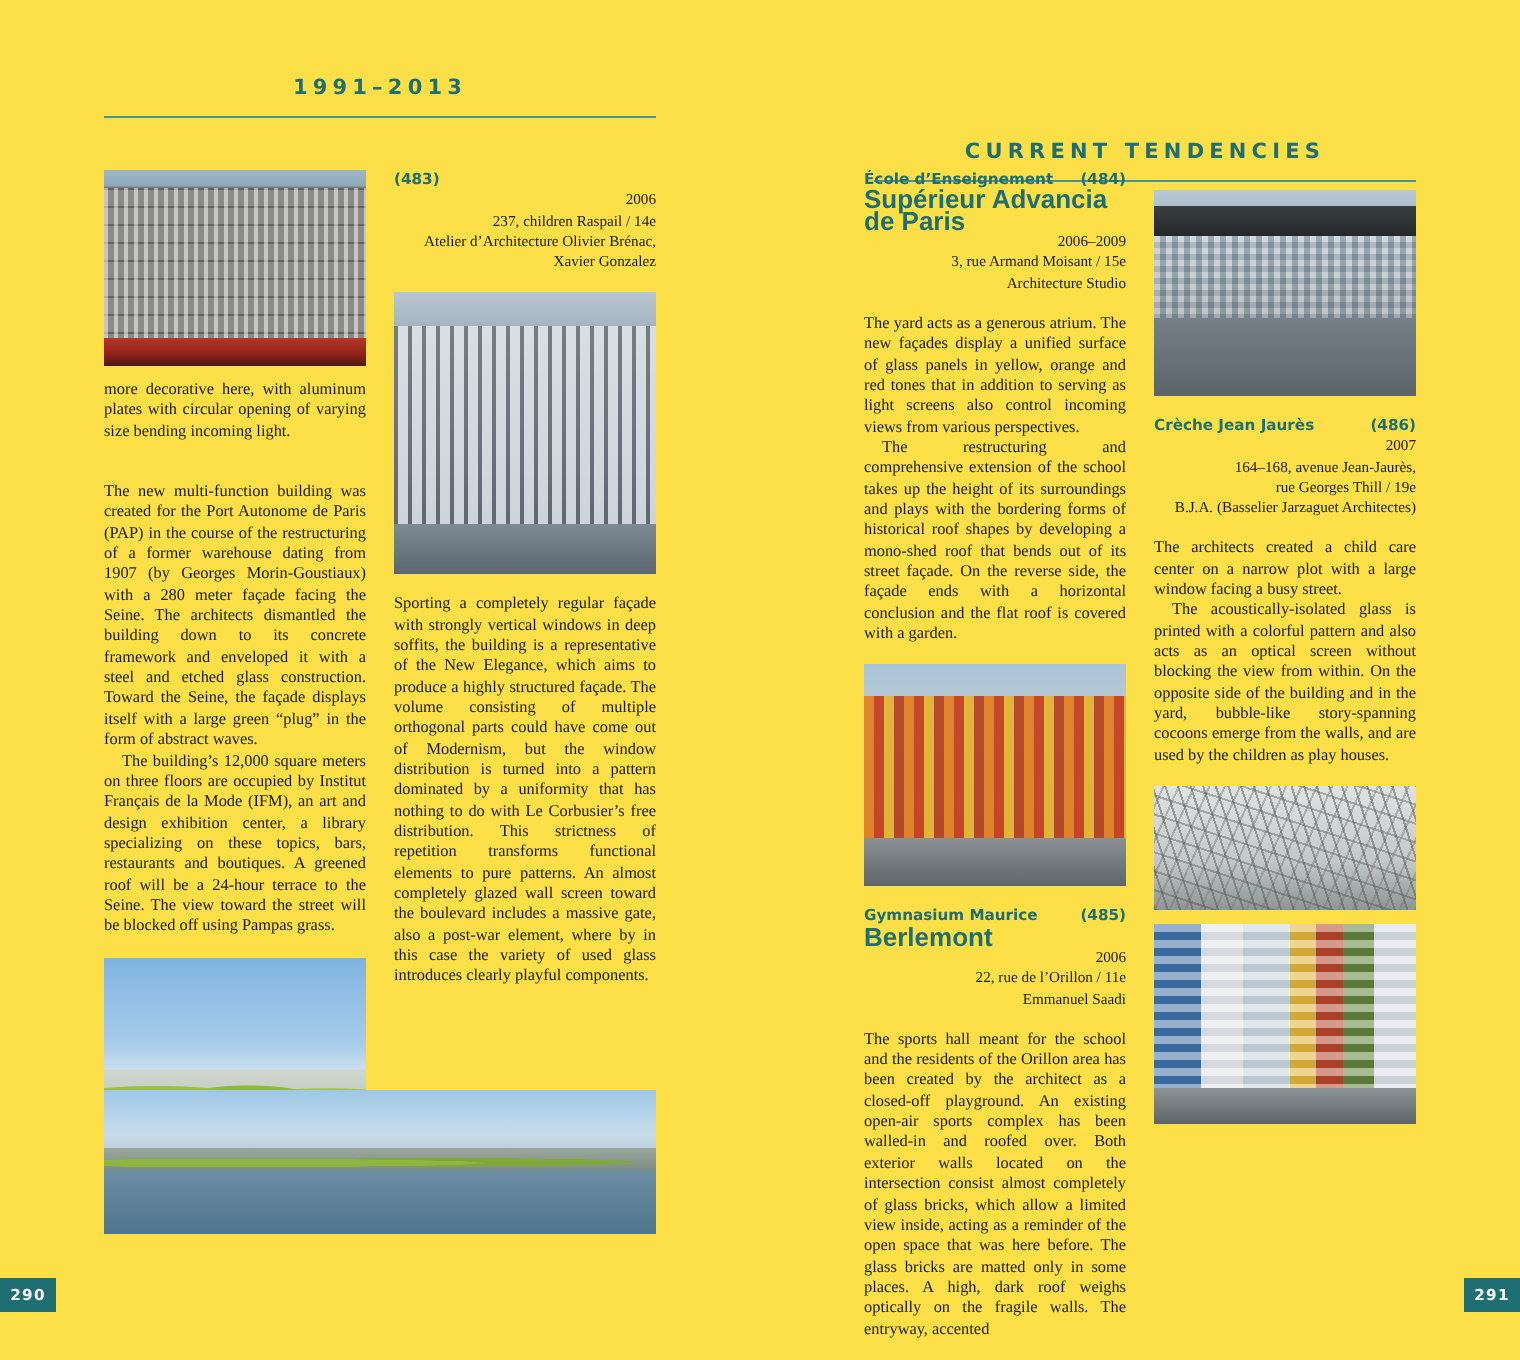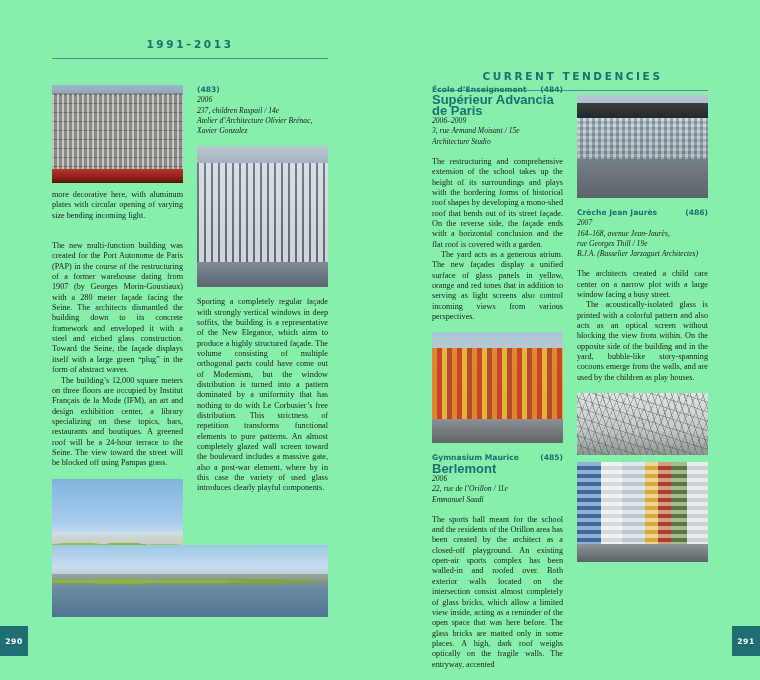--- a/index.html
+++ b/index.html
@@ -18,21 +18,21 @@
 
   .spread {
     position: absolute;
     inset: 0;
     display: flex;
   }
   .page {
     position: relative;
     width: 380px;
     height: 680px;
-    background: #86efac;
+    background: #fde047;
   }
 
   
   .runhead {
     position: absolute;
     top: 38px;
     left: 52px;
     right: 52px;
     text-align: center;
     font-family: "DejaVu Sans", sans-serif;
@@ -97,24 +97,24 @@
   .entry-title .num { flex: 0 0 auto; white-space: nowrap; }
   .entry-title-cont {
     font-family: Liberation Sans, sans-serif;
     font-weight: bold;
     font-size: 13px;
     color: #1e6e72;
     line-height: 10.4px;
   }
   .entry-meta {
     font-family: "Liberation Serif", serif;
-    font-style: italic;
     font-size: 7.6px;
     line-height: 10.2px;
     color: #1d1d1b;
+    text-align: right;
   }
 
   
   .img {
     width: 100%;
     position: relative;
     overflow: hidden;
     background: #cfd6da;
   }
 
@@ -233,21 +233,21 @@
   .ph-pattern::after{
     content:"";position:absolute;left:0;right:0;bottom:0;height:18%;
     background:linear-gradient(to bottom,#8d9498,#5d6468);
   }
 
   
   .folio {
     position: absolute;
     bottom: 24px;
     width: 28px;
-    height: 30px;
+    height: 17px;
     background: #1e6e72;
     color: #fff;
     font-family: "DejaVu Sans", sans-serif;
     font-weight: bold;
     font-size: 7.6px;
     letter-spacing: .6px;
     display: flex;
     align-items: center;
     justify-content: center;
   }
@@ -325,22 +325,22 @@
             <span class="num">(484)</span>
           </div>
           <div class="entry-title-cont">Supérieur Advancia de Paris</div>
           <div class="entry-meta">2006–2009</div>
           <div class="entry-meta">3, rue Armand Moisant / 15e</div>
           <div class="entry-meta">Architecture Studio</div>
         </div>
 
         <div class="gap-m"></div>
 
+        <p class="body">The yard acts as a generous atrium. The new façades display a unified surface of glass panels in yellow, orange and red tones that in addition to serving as light screens also control incoming views from various perspectives.</p>
         <p class="body">The restructuring and comprehensive extension of the school takes up the height of its surroundings and plays with the bordering forms of historical roof shapes by developing a mono-shed roof that bends out of its street façade. On the reverse side, the façade ends with a horizontal conclusion and the flat roof is covered with a garden.</p>
-        <p class="body">The yard acts as a generous atrium. The new façades display a unified surface of glass panels in yellow, orange and red tones that in addition to serving as light screens also control incoming views from various perspectives.</p>
 
         <div class="gap-m"></div>
         <div class="img ph-color" style="height:111px"></div>
         <div class="gap-m"></div>
 
         <div class="entry">
           <div class="entry-title">
             <span class="t">Gymnasium Maurice</span>
             <span class="num">(485)</span>
           </div>

